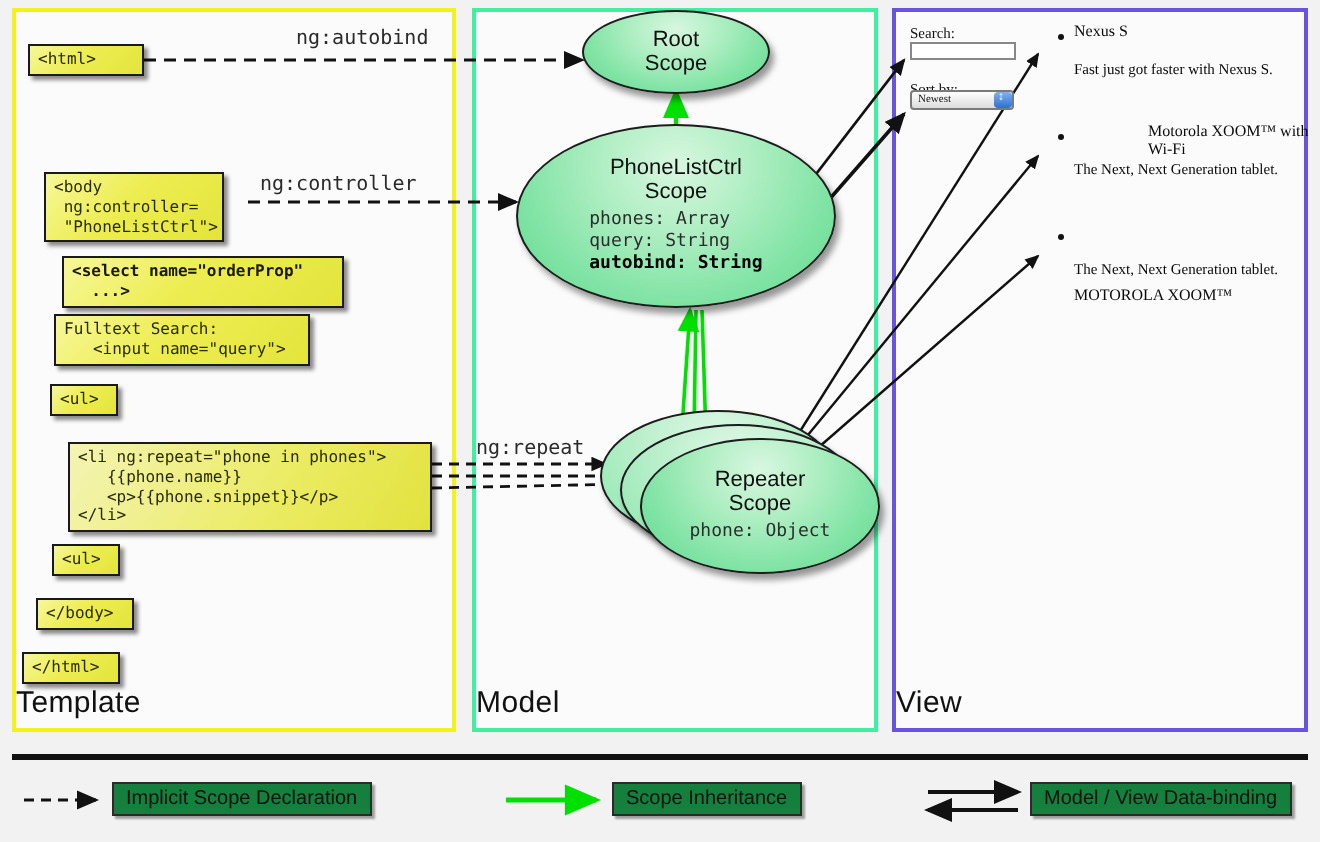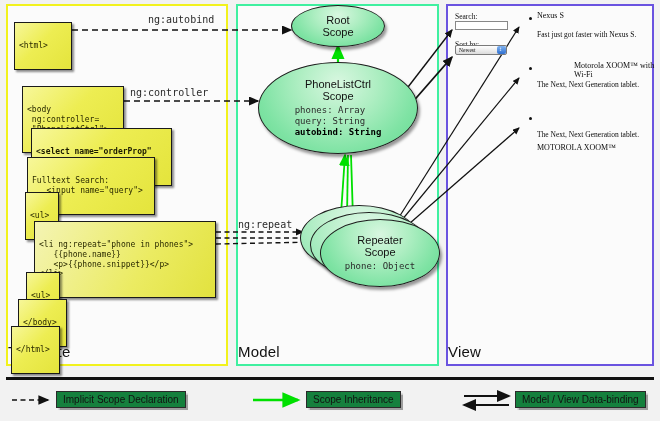--- a/index.html
+++ b/index.html
@@ -19,21 +19,21 @@
   
   #overlay{position:absolute;left:0;top:0;width:660px;height:421px;pointer-events:none;}
 
   
   .codebox{position:absolute;box-sizing:border-box;
     border:1.6px solid #1a1a1a;
     background:linear-gradient(135deg,#f7f79a 0%,#eded52 45%,#e4e43c 100%);
     box-shadow:2px 2px 2px rgba(0,0,0,.45);
     font-family:"DejaVu Sans Mono","Liberation Mono",monospace;
     font-size:8px;line-height:1.22;color:#2a2a00;
-    padding:18px 4px;white-space:pre;}
+    padding:2px 4px;white-space:pre;}
   .codebox.bold{font-weight:bold;color:#191900;}
   .codebox.grad2{background:linear-gradient(120deg,#f4f4b4 0%,#ebeb62 60%,#e2e23e 100%);}
 
   
   .ellipse{position:absolute;box-sizing:border-box;border-radius:50%;
     border:1.8px solid #1d1d1d;
     background:radial-gradient(ellipse at 50% 22%,#d8f7e0 0%,#aeeec2 35%,#7fe3a4 70%,#63d98f 100%);
     box-shadow:2px 3px 3px rgba(0,0,0,.4);
     display:flex;flex-direction:column;align-items:center;justify-content:center;}
   .ell-title{font-size:11px;color:#111;text-align:center;line-height:1.1;}
@@ -144,21 +144,21 @@
       <line x1="253" y1="400" x2="298" y2="400" stroke="#00e000" stroke-width="2.6" marker-end="url(#ah-green)"></line>
     </g>
     <g>
       <line x1="464" y1="396" x2="509" y2="396" stroke="#111" stroke-width="2" marker-end="url(#ah-black)"></line>
       <line x1="509" y1="405" x2="464" y2="405" stroke="#111" stroke-width="2" marker-end="url(#ah-black)"></line>
     </g>
   </svg>
 
   <div class="codebox" style="left:14px;top:22px;width:58px;">&lt;html&gt;</div>
 
-  <div class="codebox" style="left:22px;top:86px;width:102px;">&lt;body
+  <div class="codebox" style="left:22px;top:86px;width:90px;">&lt;body
  ng:controller=
  "PhoneListCtrl"&gt;</div>
 
   <div class="codebox bold" style="left:31px;top:128px;width:141px;">&lt;select name="orderProp"
   ...&gt;</div>
 
   <div class="codebox" style="left:27px;top:157px;width:128px;">Fulltext Search:
    &lt;input name="query"&gt;</div>
 
   <div class="codebox" style="left:25px;top:192px;width:34px;">&lt;ul&gt;</div>

